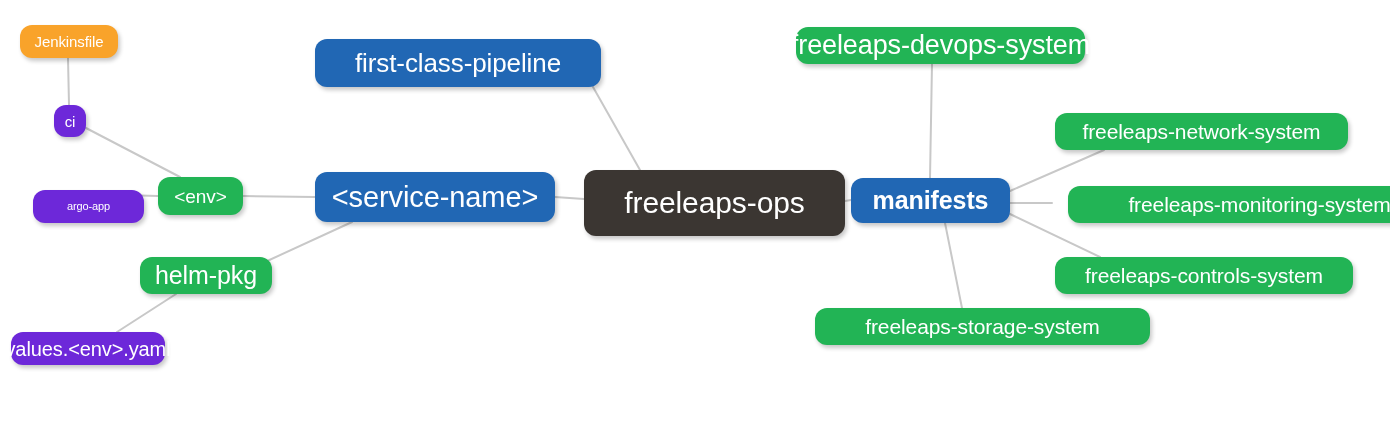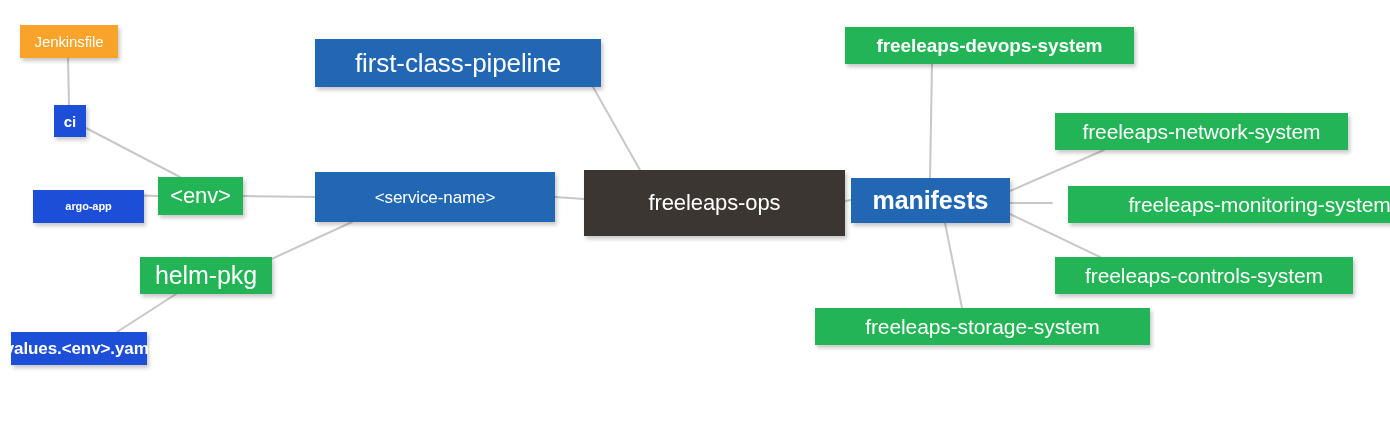--- a/index.html
+++ b/index.html
@@ -22,33 +22,33 @@
     width: 1390px;
     height: 421px;
     pointer-events: none;
   }
   .node {
     position: absolute;
     display: flex;
     align-items: center;
     justify-content: center;
     box-sizing: border-box;
-    border-radius: 0;
+    border-radius: 12px;
     color: #ffffff;
     white-space: nowrap;
     box-shadow: 2px 3px 4px rgba(0,0,0,0.22);
     line-height: 1;
     letter-spacing: -0.1px;
     user-select: none;
   }
   .n-root     { background: #3b3632; }
   .n-blue     { background: #2167b4; }
   .n-green    { background: #22b455; }
   .n-orange   { background: #f9a32a; }
-  .n-red      { background: #1d4ed8; font-weight: bold; }
+  .n-red      { background: #6d28d9; }
 </style>
 </head>
 <body>
 
 <div id="canvas">
   <svg id="edges" viewBox="0 0 1390 421" preserveAspectRatio="none">
       <line x1="584" y1="199" x2="555" y2="197" stroke="#c8c8c8" stroke-width="2" stroke-linecap="round"></line>
       <line x1="640" y1="170" x2="593" y2="87" stroke="#c8c8c8" stroke-width="2" stroke-linecap="round"></line>
       <line x1="845" y1="201" x2="851" y2="200" stroke="#c8c8c8" stroke-width="2" stroke-linecap="round"></line>
       <line x1="315" y1="197" x2="243" y2="196" stroke="#c8c8c8" stroke-width="2" stroke-linecap="round"></line>
@@ -57,29 +57,29 @@
       <line x1="158" y1="196" x2="122" y2="195" stroke="#c8c8c8" stroke-width="2" stroke-linecap="round"></line>
       <line x1="69" y1="105" x2="68" y2="58" stroke="#c8c8c8" stroke-width="2" stroke-linecap="round"></line>
       <line x1="176" y1="294" x2="117" y2="332" stroke="#c8c8c8" stroke-width="2" stroke-linecap="round"></line>
       <line x1="930" y1="178" x2="932" y2="64" stroke="#c8c8c8" stroke-width="2" stroke-linecap="round"></line>
       <line x1="1010" y1="191" x2="1104" y2="150" stroke="#c8c8c8" stroke-width="2" stroke-linecap="round"></line>
       <line x1="1010" y1="203" x2="1052" y2="203" stroke="#c8c8c8" stroke-width="2" stroke-linecap="round"></line>
       <line x1="1010" y1="214" x2="1100" y2="257" stroke="#c8c8c8" stroke-width="2" stroke-linecap="round"></line>
       <line x1="945" y1="223" x2="962" y2="308" stroke="#c8c8c8" stroke-width="2" stroke-linecap="round"></line>
     </svg>
   <div id="node-layer">
-      <div class="node n-root" style="left: 584px; top: 170px; width: 261px; height: 66px; font-size: 22px;">freeleaps-ops</div>
-      <div class="node n-blue" style="left: 315px; top: 172px; width: 240px; height: 50px; font-size: 17px;">&lt;service-name&gt;</div>
+      <div class="node n-root" style="left: 584px; top: 170px; width: 261px; height: 66px; font-size: 30px;">freeleaps-ops</div>
+      <div class="node n-blue" style="left: 315px; top: 172px; width: 240px; height: 50px; font-size: 29px;">&lt;service-name&gt;</div>
       <div class="node n-blue" style="left: 315px; top: 39px; width: 286px; height: 48px; font-size: 26px;">first-class-pipeline</div>
       <div class="node n-blue" style="left: 851px; top: 178px; width: 159px; height: 45px; font-size: 25px; font-weight: bold;">manifests</div>
-      <div class="node n-green" style="left: 158px; top: 177px; width: 85px; height: 38px; font-size: 22px;">&lt;env&gt;</div>
+      <div class="node n-green" style="left: 158px; top: 177px; width: 85px; height: 38px; font-size: 19px;">&lt;env&gt;</div>
       <div class="node n-green" style="left: 140px; top: 257px; width: 132px; height: 37px; font-size: 25px;">helm-pkg</div>
       <div class="node n-red" style="left: 54px; top: 105px; width: 32px; height: 32px; font-size: 15px;">ci</div>
       <div class="node n-orange" style="left: 20px; top: 25px; width: 98px; height: 33px; font-size: 15px;">Jenkinsfile</div>
       <div class="node n-red" style="left: 33px; top: 190px; width: 111px; height: 33px; font-size: 11px;">argo-app</div>
-      <div class="node n-red" style="left: 11px; top: 332px; width: 136px; height: 33px; font-size: 17px;">values.&lt;env&gt;.yaml</div>
-      <div class="node n-green" style="left: 845px; top: 27px; width: 289px; height: 37px; font-size: 19px; font-weight: bold;">freeleaps-devops-system</div>
+      <div class="node n-red" style="left: 11px; top: 332px; width: 154px; height: 33px; font-size: 20px;">values.&lt;env&gt;.yaml</div>
+      <div class="node n-green" style="left: 796px; top: 27px; width: 289px; height: 37px; font-size: 27px;">freeleaps-devops-system</div>
       <div class="node n-green" style="left: 1055px; top: 113px; width: 293px; height: 37px; font-size: 21px;">freeleaps-network-system</div>
       <div class="node n-green" style="left: 1052px; top: 186px; width: 383px; height: 37px; font-size: 21px; margin-left: 16px;">freeleaps-monitoring-system</div>
       <div class="node n-green" style="left: 1055px; top: 257px; width: 298px; height: 37px; font-size: 21px;">freeleaps-controls-system</div>
       <div class="node n-green" style="left: 815px; top: 308px; width: 335px; height: 37px; font-size: 21px;">freeleaps-storage-system</div>
     </div>
 </div>
 
 </body></html>

